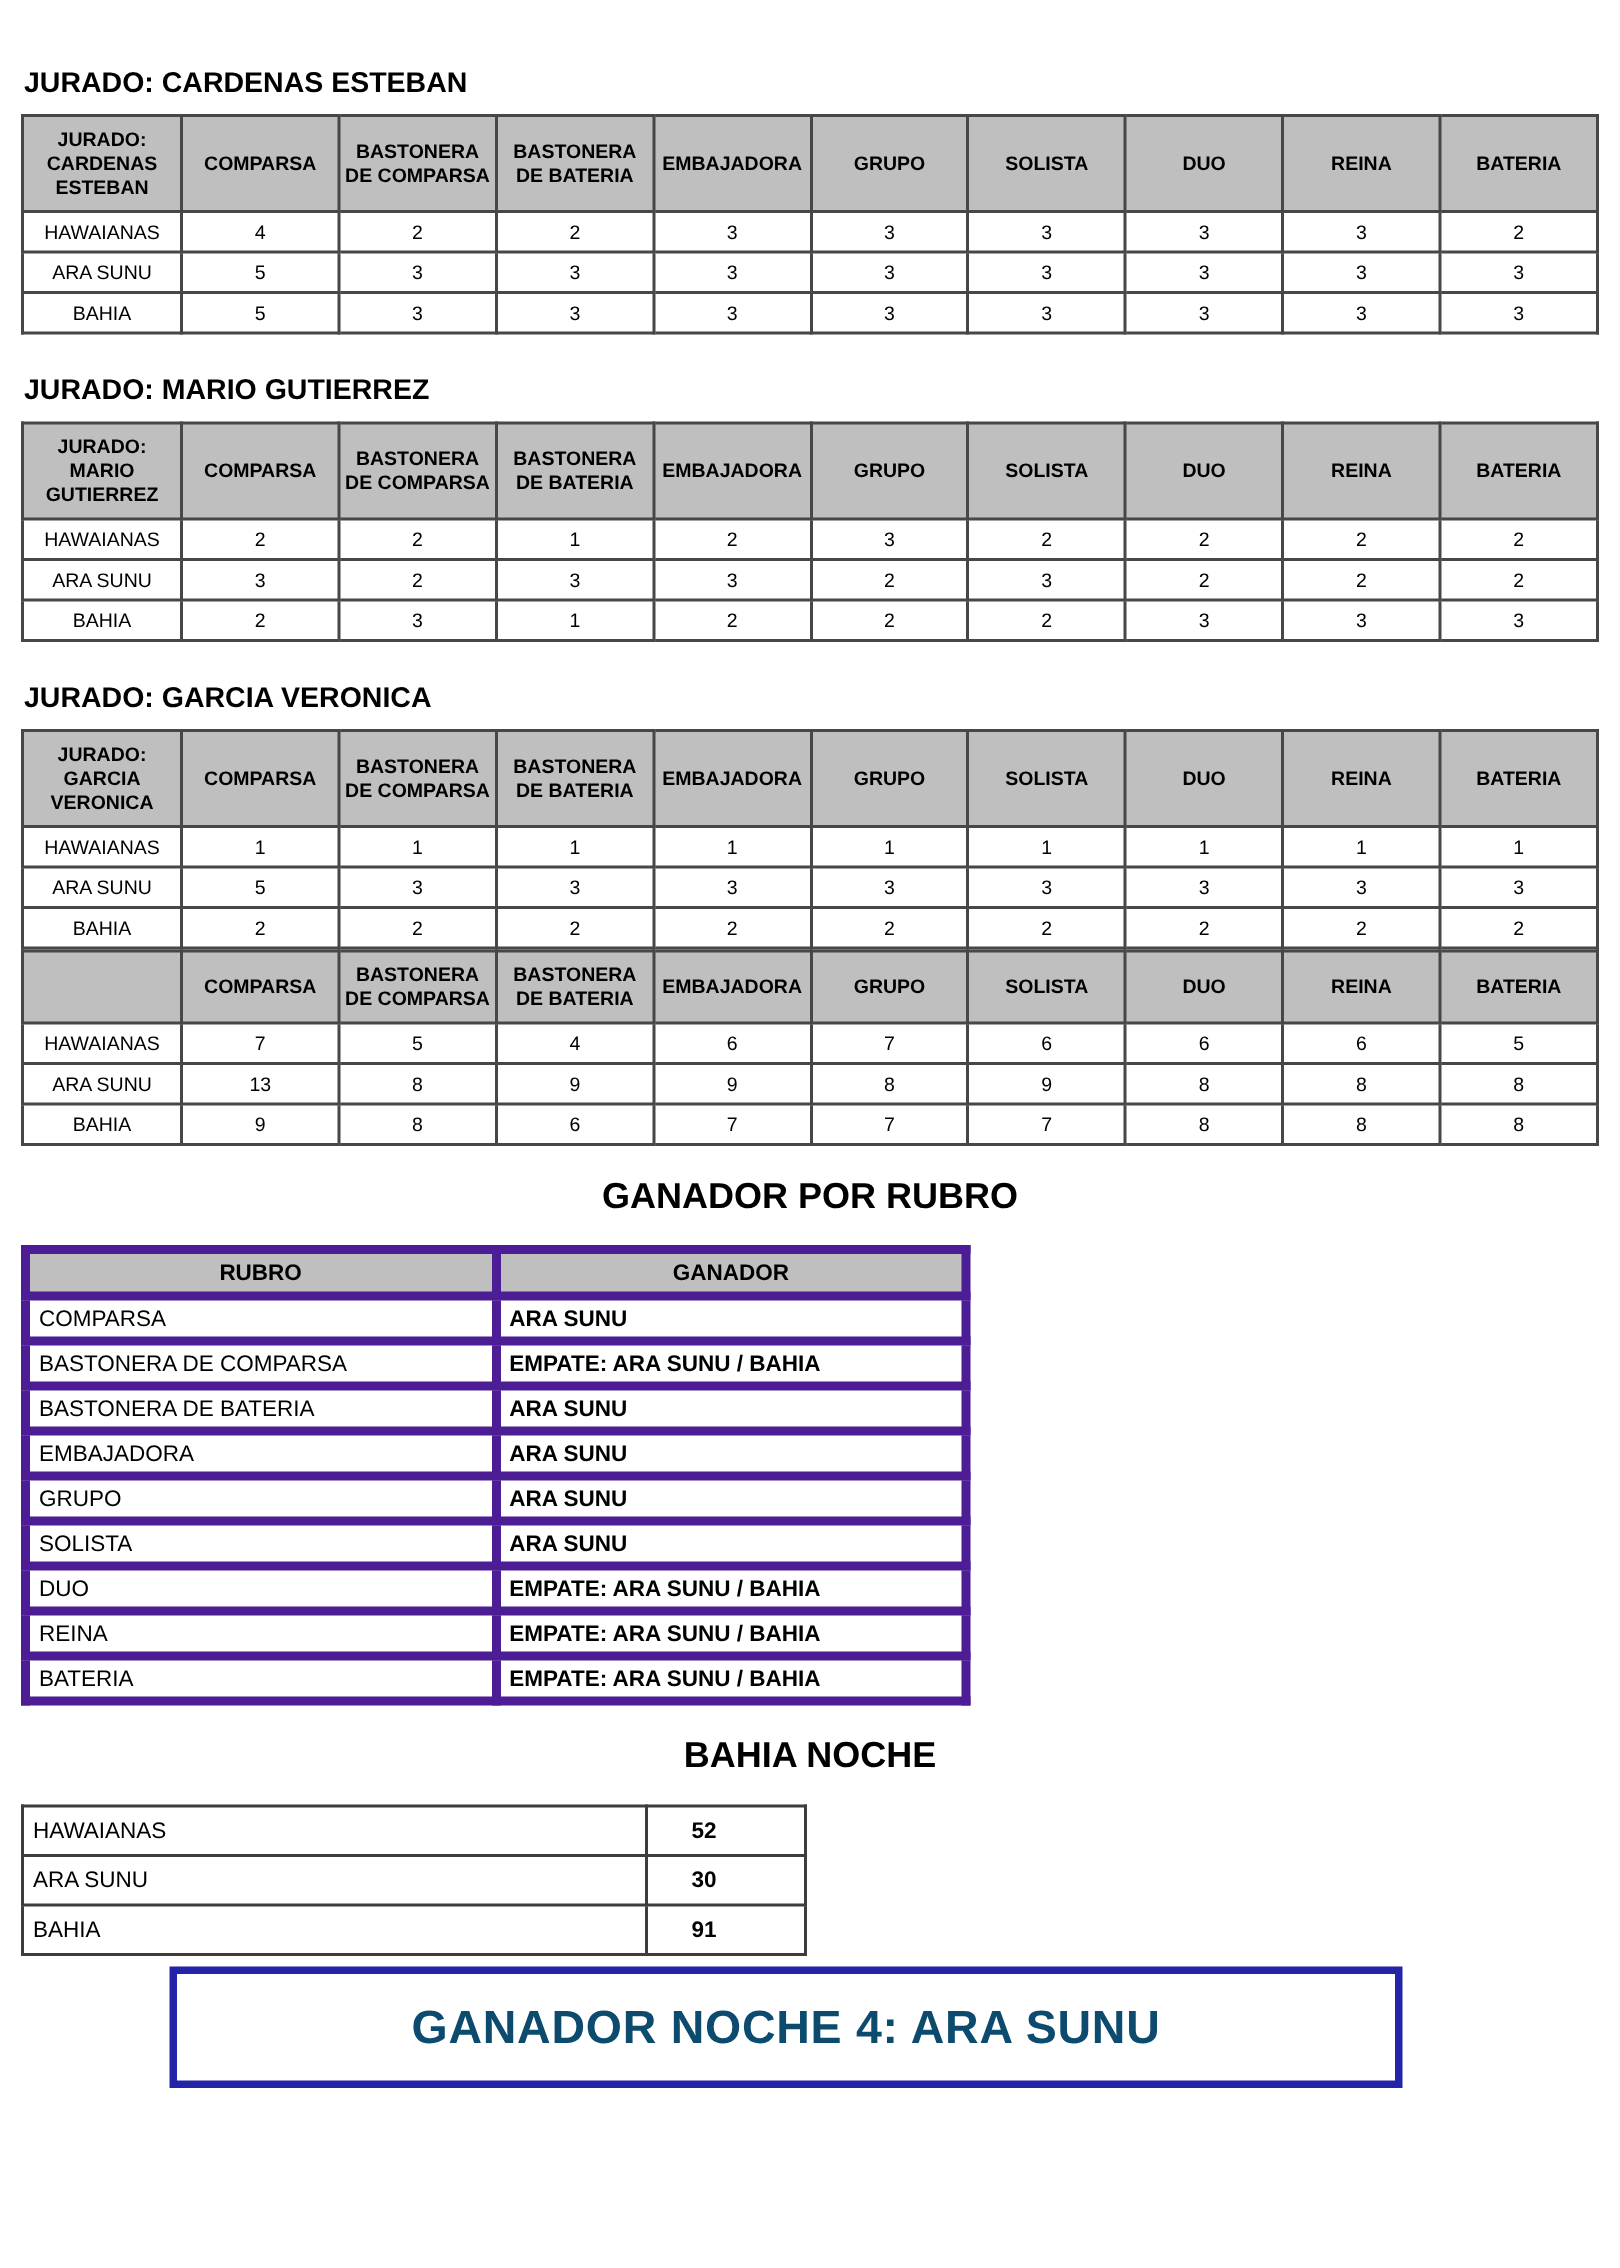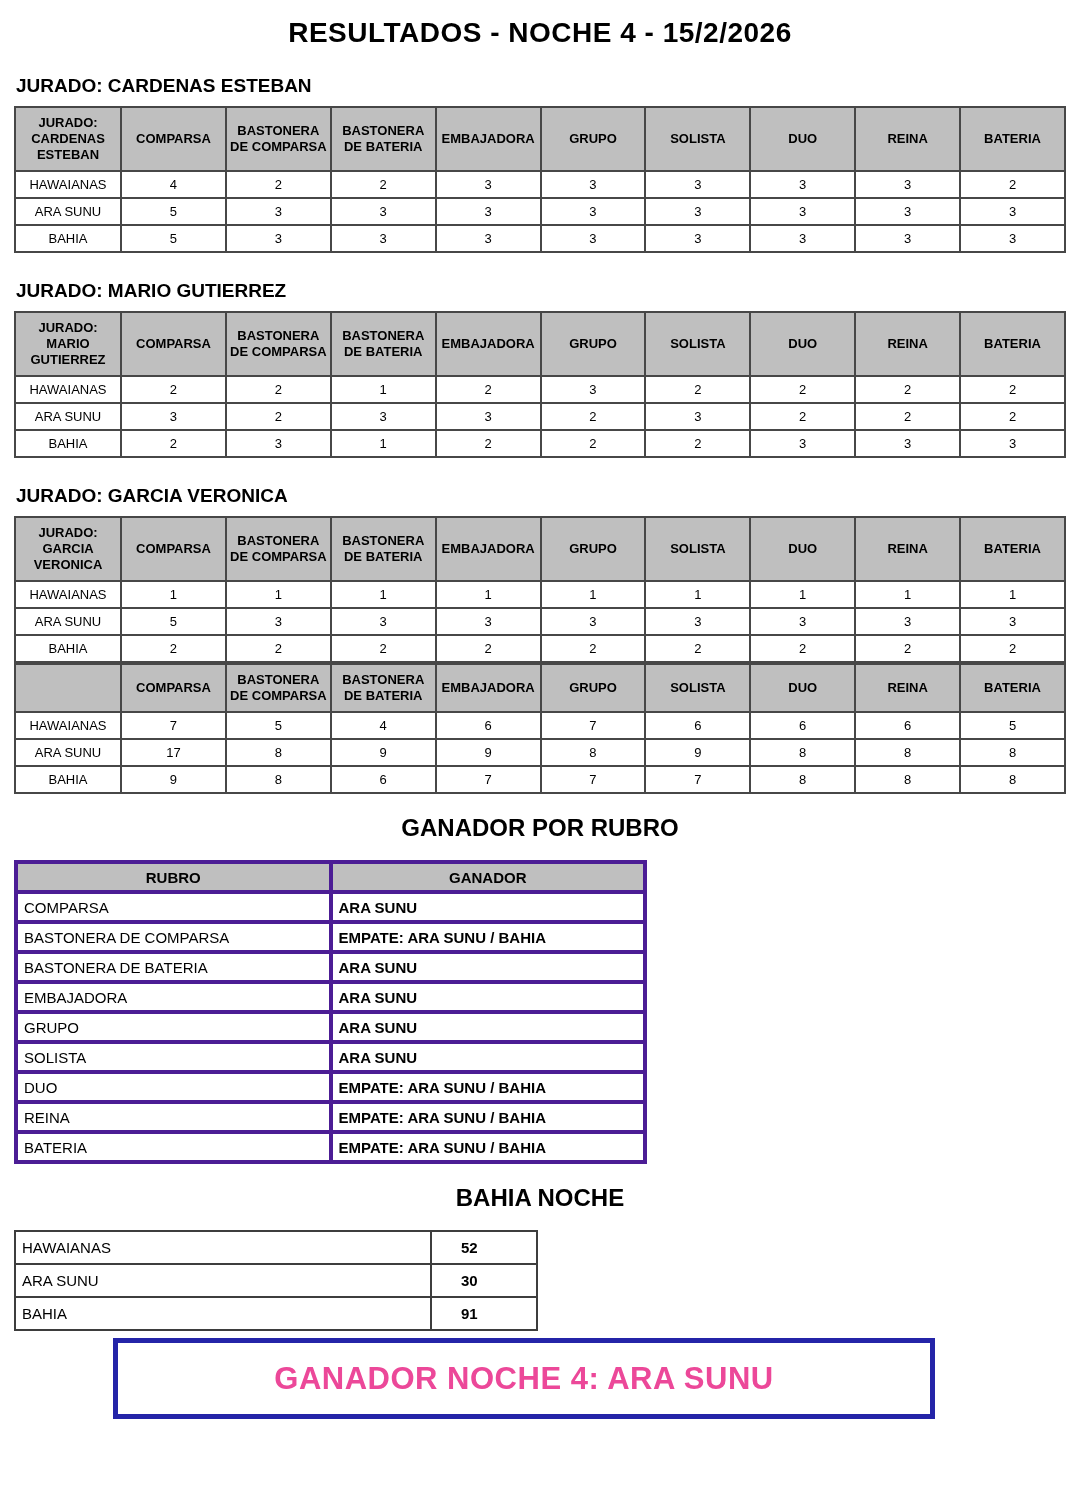--- a/index.html
+++ b/index.html
@@ -55,21 +55,21 @@
 
   
   .center-heading {
     margin: 24px 0 22px 0;
     text-align: center;
     font-size: 24px;
     line-height: 20px;
     font-weight: bold;
   }
   .winners-table { width: 633px; table-layout: fixed; }
-  .winners-table th, .winners-table td { border: 4px solid #4c1d95; margin-top: 36px; }
+  .winners-table th, .winners-table td { border: 6px solid #4c1d95; margin-top: 36px; }
   .winners-table th {
     background: #bfbfbf;
     font-size: 15px;
     font-weight: bold;
     text-align: center;
     padding: 4px;
     height: 30px;
   }
   .winners-table td {
     font-size: 15px;
@@ -90,32 +90,31 @@
     margin: 7px 0 0 99px;
     width: 822px;
     height: 81px;
     border: 5px solid #2424a8;
     display: flex;
     align-items: center;
     justify-content: center;
     background: #ffffff;
   }
   .banner-text {
-    color: #ec4899;
+    color: #0c4a6e;
     font-size: 31px;
     font-weight: bold;
     letter-spacing: 0.5px;
   }
 </style>
 </head>
 <body>
 
 <div class="page">
 
-  <h1 class="doc-title">RESULTADOS - NOCHE 4 - 15/2/2026</h1>
 
   <section>
     <h2 class="section-heading">JURADO: CARDENAS ESTEBAN</h2>
     <table class="score-table">
       <thead>
           <tr>
             <th class="corner">JURADO: CARDENAS ESTEBAN</th>
             <th>COMPARSA</th>
             <th>BASTONERA DE COMPARSA</th>
             <th>BASTONERA DE BATERIA</th>
@@ -308,21 +307,21 @@
             <td>4</td>
             <td>6</td>
             <td>7</td>
             <td>6</td>
             <td>6</td>
             <td>6</td>
             <td>5</td>
           </tr>
           <tr>
             <td>ARA SUNU</td>
-            <td>17</td>
+            <td>13</td>
             <td>8</td>
             <td>9</td>
             <td>9</td>
             <td>8</td>
             <td>9</td>
             <td>8</td>
             <td>8</td>
             <td>8</td>
           </tr>
           <tr>

